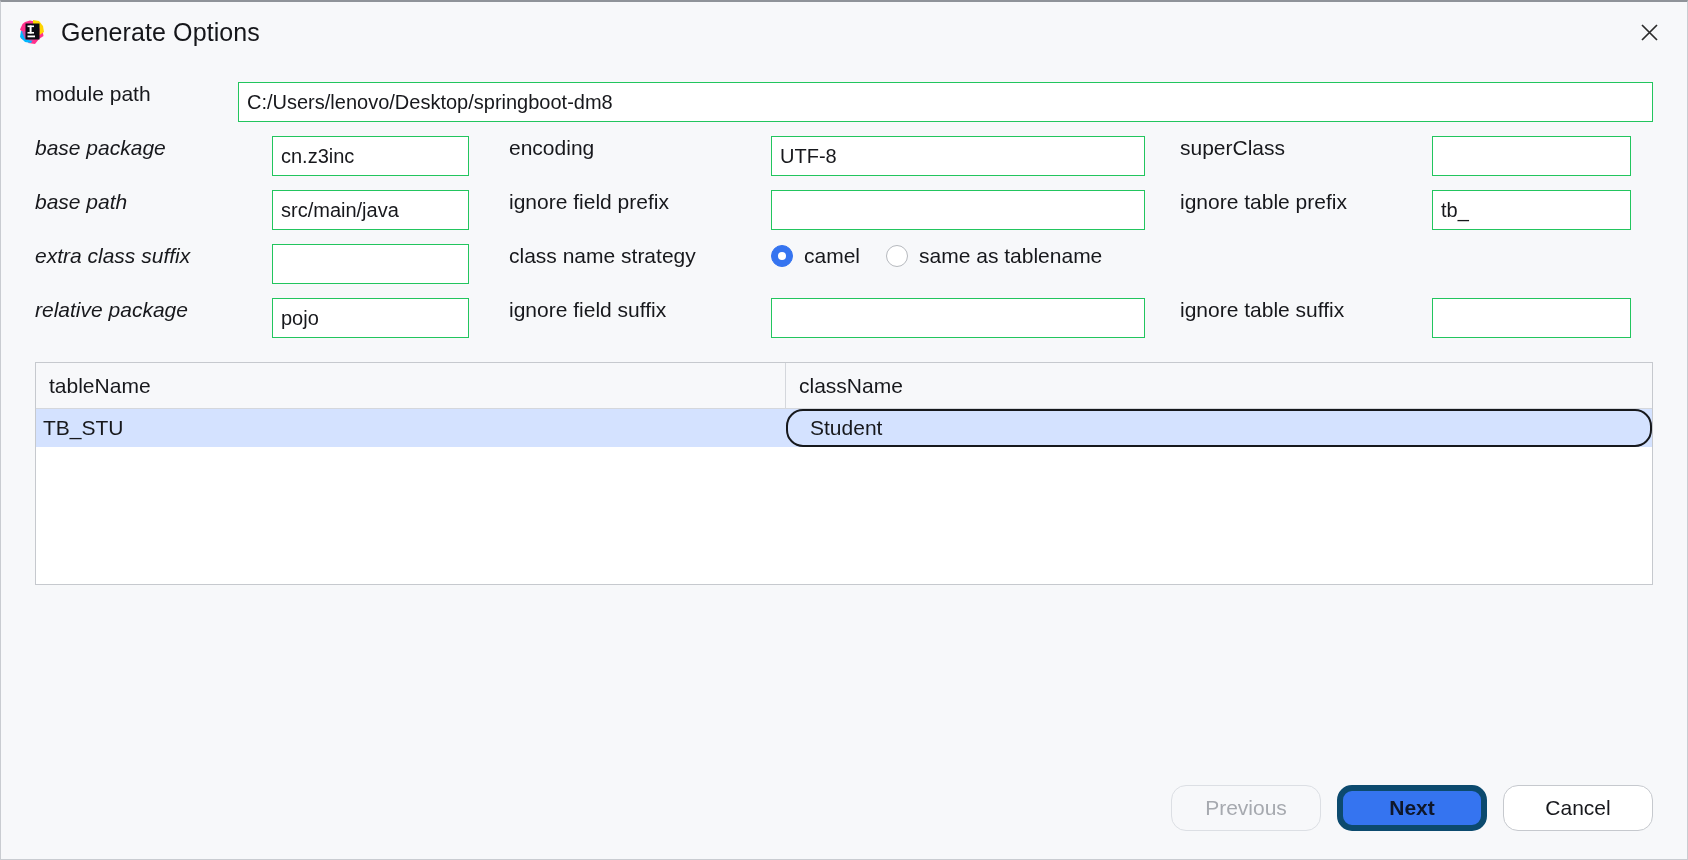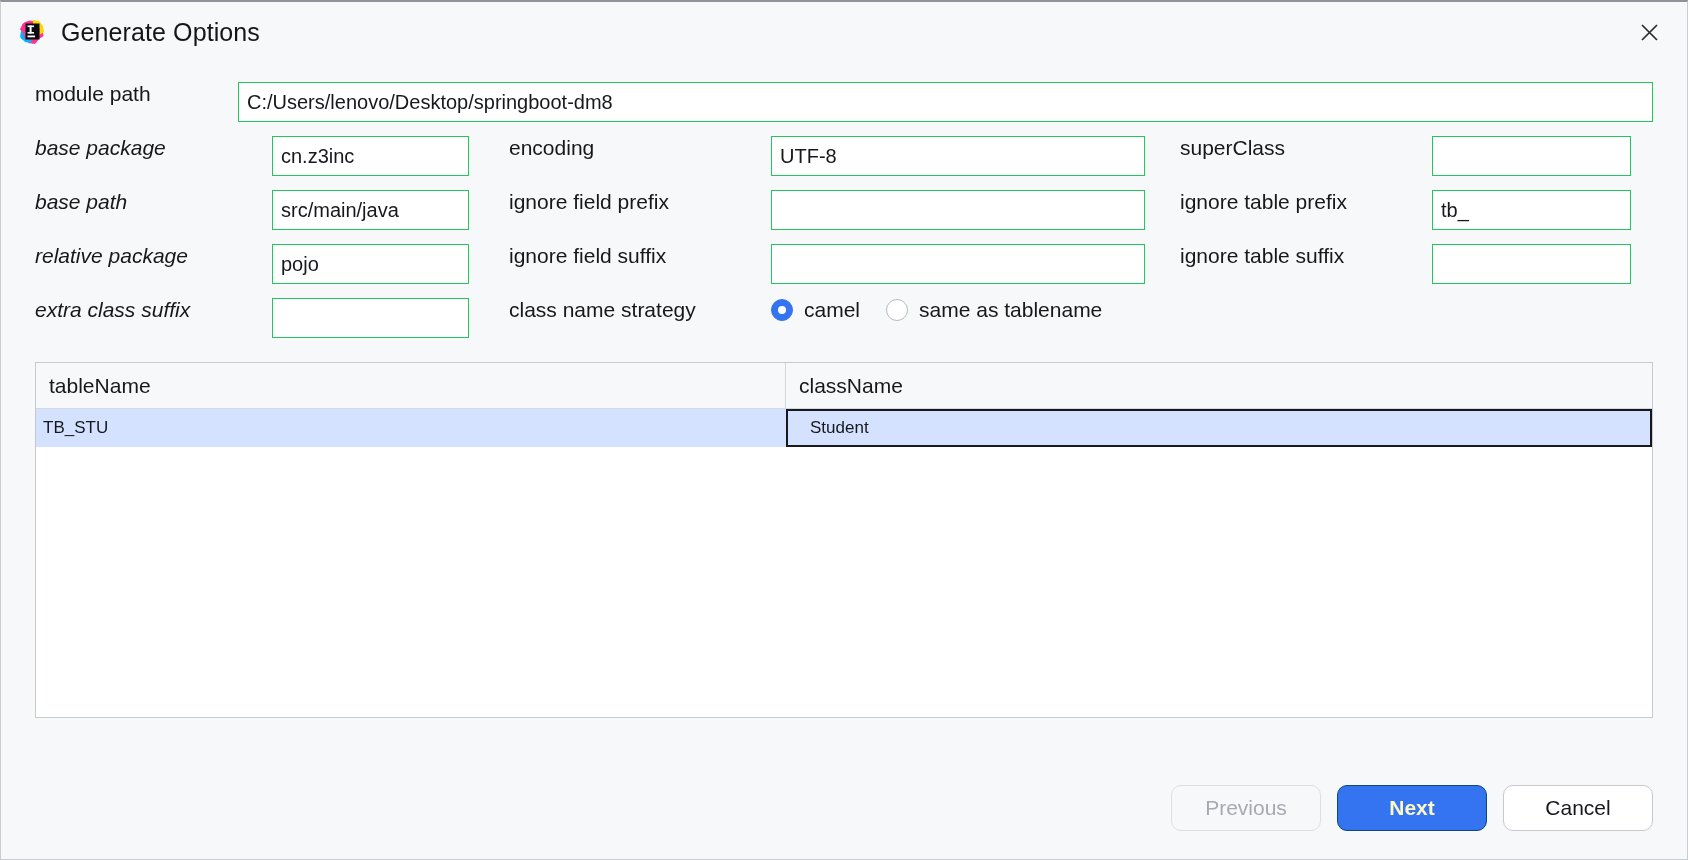--- a/index.html
+++ b/index.html
@@ -152,21 +152,21 @@
     font-size: 21px;
     color: #17181c;
     white-space: nowrap;
   }
 
   
   .table-wrap {
     margin: 10px 34px 0 34px;
     border: 1px solid #c6c9ce;
     background: #701a75;
-    height: 356px;
+    height: 223px;
     box-sizing: border-box;
     display: flex;
     flex-direction: column;
     overflow: hidden;
   }
   .thead {
     display: flex;
     height: 45px;
     flex: 0 0 45px;
     background: #f7f8fa;
@@ -183,28 +183,29 @@
   .th.col1 { width: 750px; border-right: 1px solid #d4d7dc; }
   .th.col2 { flex: 1 1 auto; }
 
   .tbody { flex: 1 1 auto; background: #ffffff; }
   .trow {
     display: flex;
     height: 38px;
   }
   .trow.selected { background: #d4e2ff; }
   .td {
-    font-size: 17px;
+    font-size: 21px;
     color: #17181c;
     display: flex;
     align-items: center;
     padding-left: 7px;
     box-sizing: border-box;
     white-space: nowrap;
     overflow: hidden;
+    border-radius: 17px;
   }
   .td.col1 { width: 750px; }
   .td.col2 { flex: 1 1 auto; }
   .td.col2.editing {
     border: 2px solid #16181c;
     background: #d4e2ff;
     padding-left: 22px;
   }
 
   
@@ -213,42 +214,42 @@
     padding: 0 34px 28px 34px;
     display: flex;
     justify-content: flex-end;
     align-items: center;
     gap: 16px;
   }
   .btn {
     box-sizing: border-box;
     height: 46px;
     min-width: 150px;
-    border-radius: 10px;
+    border-radius: 15px;
     font-size: 21px;
     font-family: "Liberation Sans", sans-serif;
     display: flex;
     align-items: center;
     justify-content: center;
     cursor: pointer;
     padding: 0 22px;
     border: 1px solid #c6c9ce;
     background: #ffffff;
     color: #17181c;
   }
   .btn.disabled {
     color: #a6a9af;
     background: #f7f8fa;
     border: 1px solid #dcdfe4;
     cursor: default;
   }
   .btn.primary {
     background: #3574f0;
-    border: 1px solid #0c4a6e;
-    color: #fef9c3;
+    border: 6px solid #0c4a6e;
+    color: #0f172a;
     font-weight: bold;
   }
 </style>
 </head>
 <body>
 
 <div class="dialog">
 
   <div class="titlebar">
     <span class="app-icon">
@@ -292,44 +293,44 @@
     <div class="row">
       <span class="lbl lbl-a">base path</span>
       <span class="tf tf-a" placeholder="">src/main/java</span>
       <span class="lbl lbl-b">ignore field prefix</span>
       <span class="tf tf-b" placeholder=""></span>
       <span class="lbl lbl-c">ignore table prefix</span>
       <span class="tf tf-c" placeholder="">tb_</span>
     </div>
 
     <div class="row">
-      <span class="lbl lbl-a">relative package</span>
-      <span class="tf tf-a" placeholder="">pojo</span>
-      <span class="lbl lbl-b">ignore field suffix</span>
-      <span class="tf tf-b" placeholder=""></span>
-      <span class="lbl lbl-c">ignore table suffix</span>
-      <span class="tf tf-c" placeholder=""></span>
-    </div>
-
-    <div class="row">
       <span class="lbl lbl-a">extra class suffix</span>
       <span class="tf tf-a" placeholder=""></span>
       <span class="lbl lbl-b">class name strategy</span>
       <span class="radio-group">
         <span class="radio">
           <span class="radio-mark checked"></span>
           <span class="radio-label">camel</span>
         </span>
         <span class="radio">
           <span class="radio-mark"></span>
           <span class="radio-label">same as tablename</span>
         </span>
       </span>
     </div>
 
+    <div class="row">
+      <span class="lbl lbl-a">relative package</span>
+      <span class="tf tf-a" placeholder="">pojo</span>
+      <span class="lbl lbl-b">ignore field suffix</span>
+      <span class="tf tf-b" placeholder=""></span>
+      <span class="lbl lbl-c">ignore table suffix</span>
+      <span class="tf tf-c" placeholder=""></span>
+    </div>
+
   </div>
 
   <div class="table-wrap">
     <div class="thead">
       <div class="th col1">tableName</div>
       <div class="th col2">className</div>
     </div>
     <div class="tbody">
       <div class="trow selected">
         <div class="td col1">TB_STU</div>

